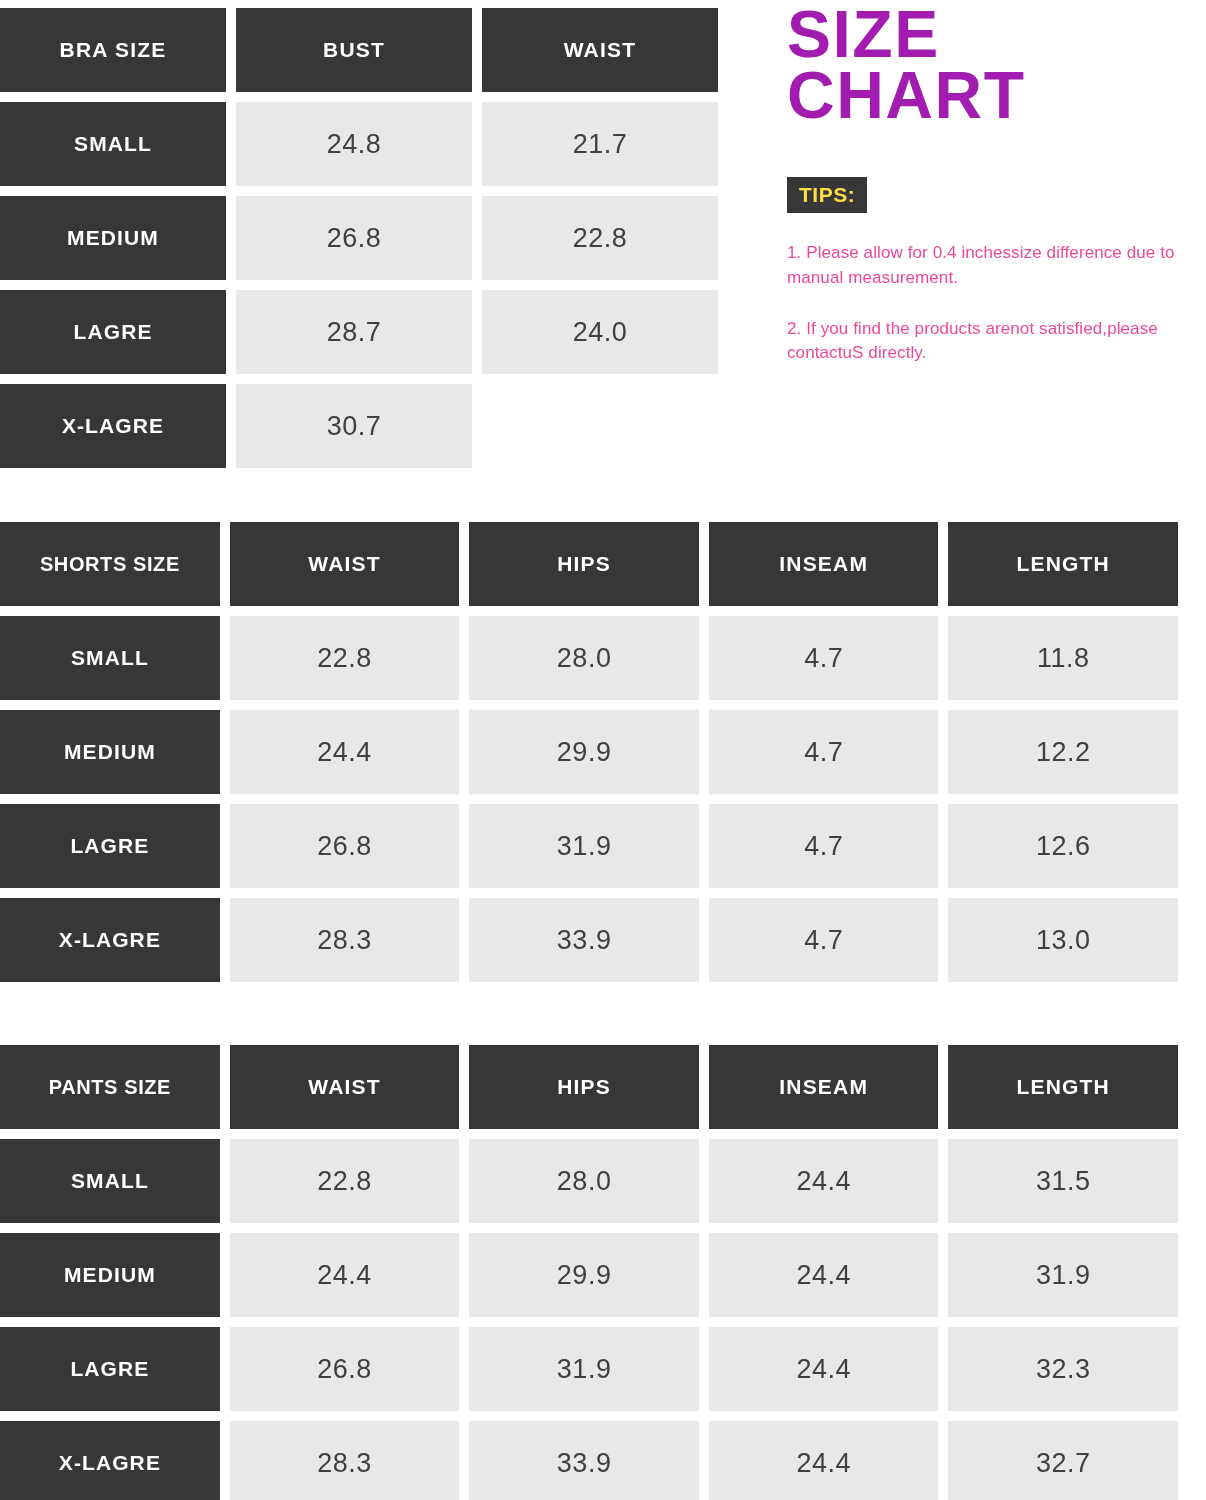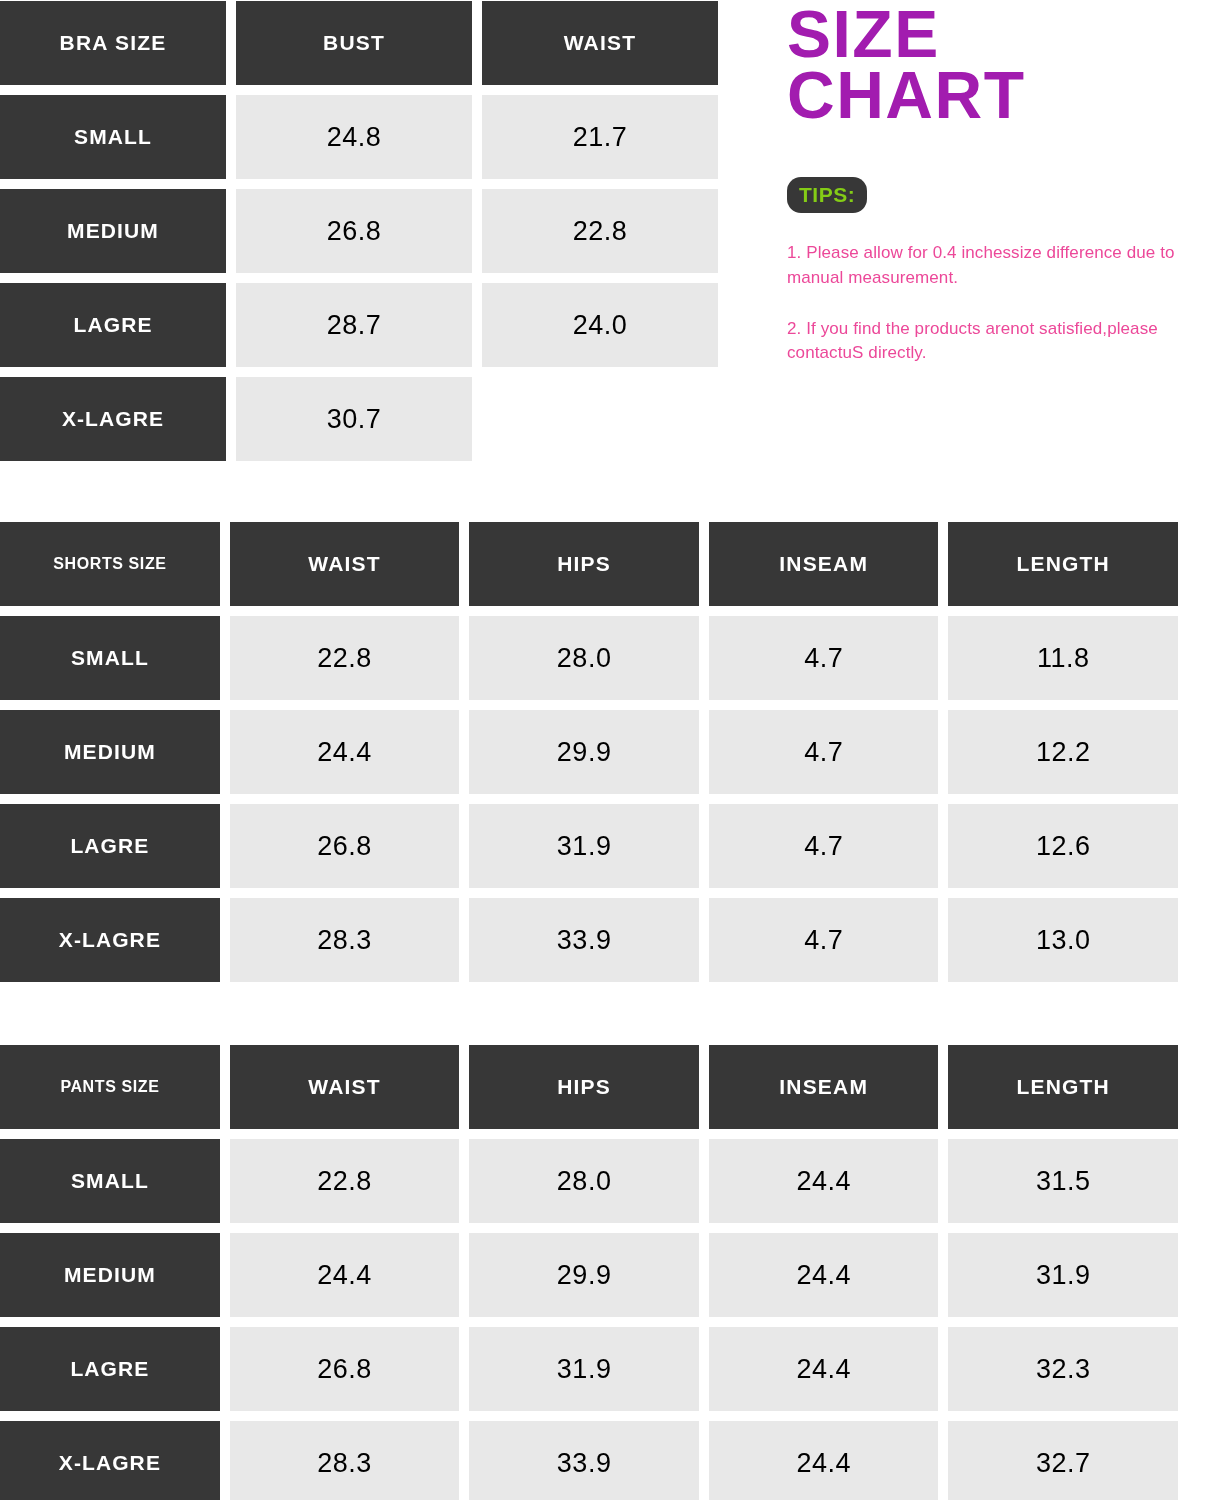--- a/index.html
+++ b/index.html
@@ -52,29 +52,29 @@
     font-size: 21px;
     letter-spacing: 1.1px;
     text-transform: uppercase;
   }
   .cell.dark.header {
     font-size: 21px;
     letter-spacing: 1.2px;
   }
   .cell.light {
     background: #e8e8e8;
-    color: #000000;
+    color: #404040;
     font-weight: 400;
     font-size: 27px;
     letter-spacing: 0.5px;
   }
 
   
   .cell.dark.header.tight {
-    font-size: 16px;
+    font-size: 20px;
     letter-spacing: 0.6px;
   }
 
   
   .info-panel {
     position: absolute;
     left: 787px;
     top: 0;
     width: 419px;
   }
@@ -85,43 +85,42 @@
     line-height: 0.92;
     letter-spacing: 1.5px;
     color: #a21caf;
     margin: 4px 0 0 0;
     white-space: pre-line;
   }
 
   .tips-badge {
     display: inline-block;
     background: #373737;
-    color: #84cc16;
+    color: #fde047;
     font-weight: 700;
     font-size: 21px;
     letter-spacing: 0.5px;
     padding: 6px 12px 6px 12px;
     margin-top: 52px;
-    border-radius: 14px;
   }
 
   .tip-line {
     color: #ec4899;
     font-size: 17px;
     line-height: 1.45;
     letter-spacing: 0.1px;
     width: 419px;
   }
   .tip-1 { margin-top: 28px; }
   .tip-2 { margin-top: 26px; }
 </style>
 </head>
 <body>
 
-<div class="size-table" id="table-bra" style="top:1px;">
+<div class="size-table" id="table-bra" style="top:8px;">
   <div class="tbl-row">
     <div class="cell dark header c-size">BRA SIZE</div>
     <div class="cell dark header c-data">BUST</div>
     <div class="cell dark header c-data">WAIST</div>
   </div>
   <div class="tbl-row">
     <div class="cell dark c-size">SMALL</div>
     <div class="cell light c-data">24.8</div>
     <div class="cell light c-data">21.7</div>
   </div>

